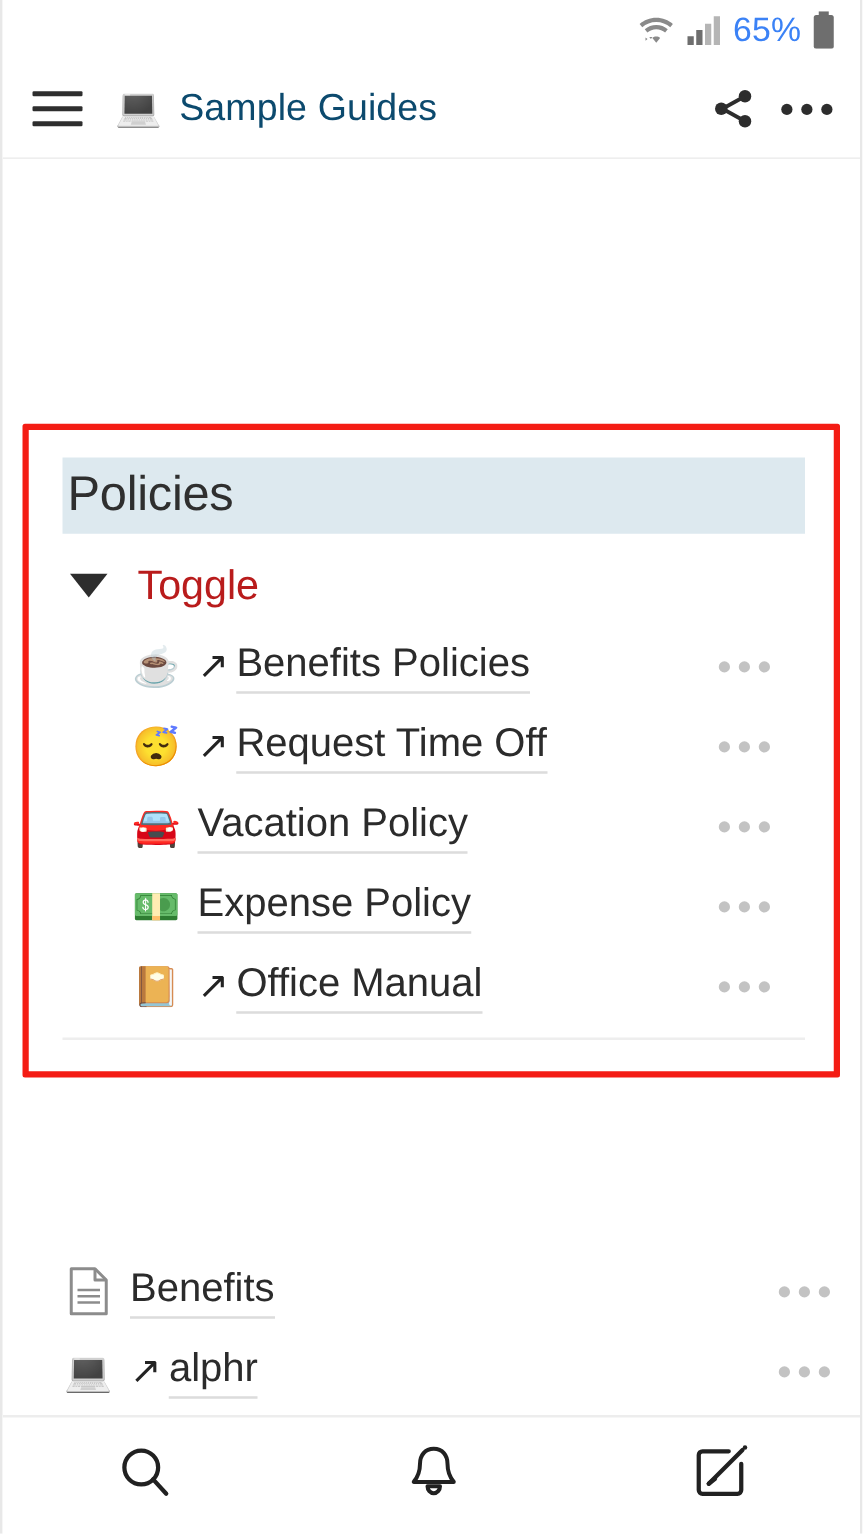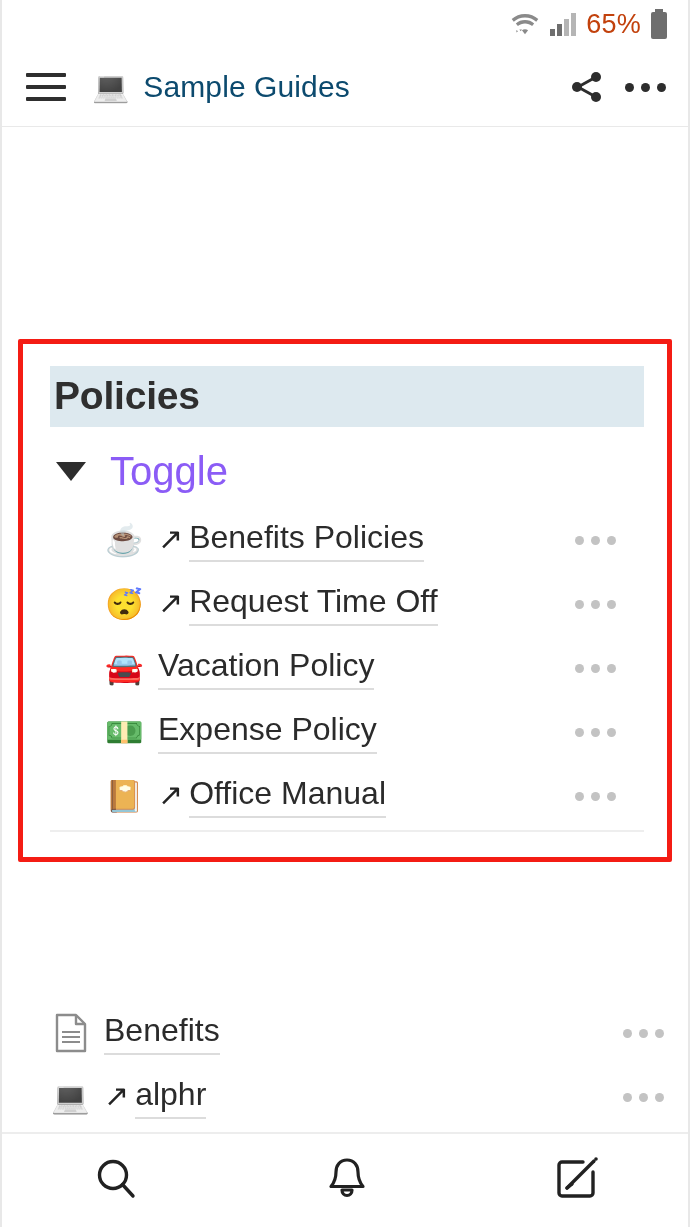--- a/index.html
+++ b/index.html
@@ -25,21 +25,21 @@
     height: 48px;
     display: flex;
     align-items: center;
     justify-content: flex-end;
     padding: 0 20px 0 0;
     background: #ffffff;
     gap: 9px;
   }
   .status-bar .sb-text {
     font-size: 27px;
-    color: #c2410c;
+    color: #3b82f6;
     letter-spacing: 0.2px;
     font-family: "Liberation Sans", sans-serif;
   }
   .sb-icon { display: flex; align-items: center; }
 
   
   .header {
     height: 79px;
     display: flex;
     align-items: center;
@@ -86,43 +86,43 @@
 
   .policies-block {
     position: absolute;
     left: 48px;
     top: 239px;
     width: 594px;
   }
   .section-title {
     background: #dde9ef;
     font-size: 39px;
-    font-weight: bold;
+    font-weight: normal;
     color: #2f2f2f;
     padding: 10px 0 12px 4px;
     letter-spacing: -0.2px;
     line-height: 1.0;
   }
 
   .toggle-row {
     display: flex;
     align-items: center;
     margin-top: 22px;
     padding-left: 6px;
   }
   .tri-down {
     width: 0; height: 0;
     border-left: 15px solid transparent;
     border-right: 15px solid transparent;
     border-top: 19px solid #2d2d2d;
     margin-right: 24px;
   }
   .toggle-label {
-    font-size: 40px;
-    color: #8b5cf6;
+    font-size: 33px;
+    color: #b91c1c;
     font-weight: 400;
   }
 
   .rows { margin-top: 14px; }
   .row {
     display: flex;
     align-items: center;
     height: 64px;
     padding-left: 54px;
     padding-right: 4px;

